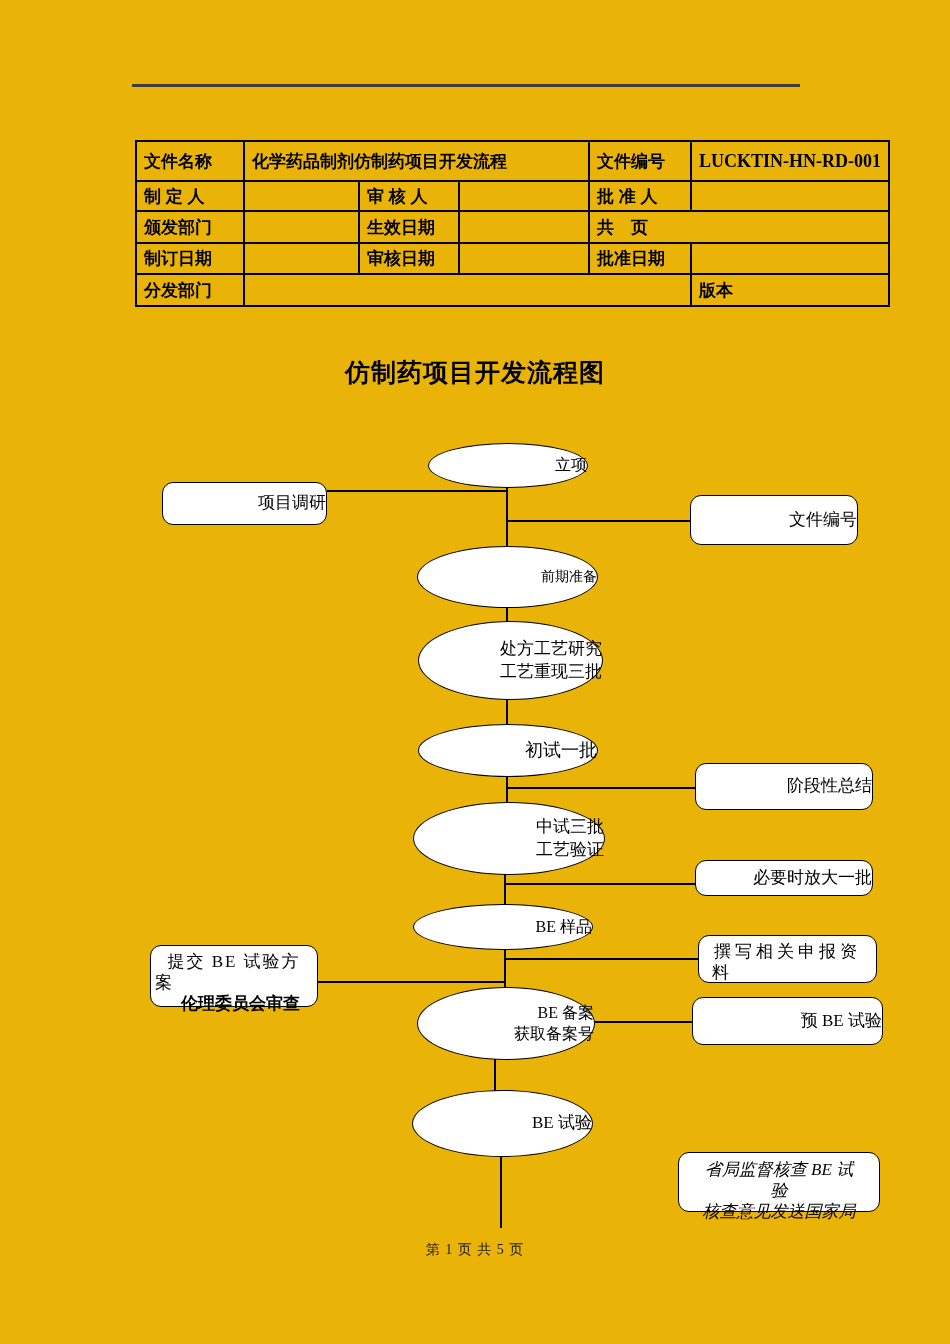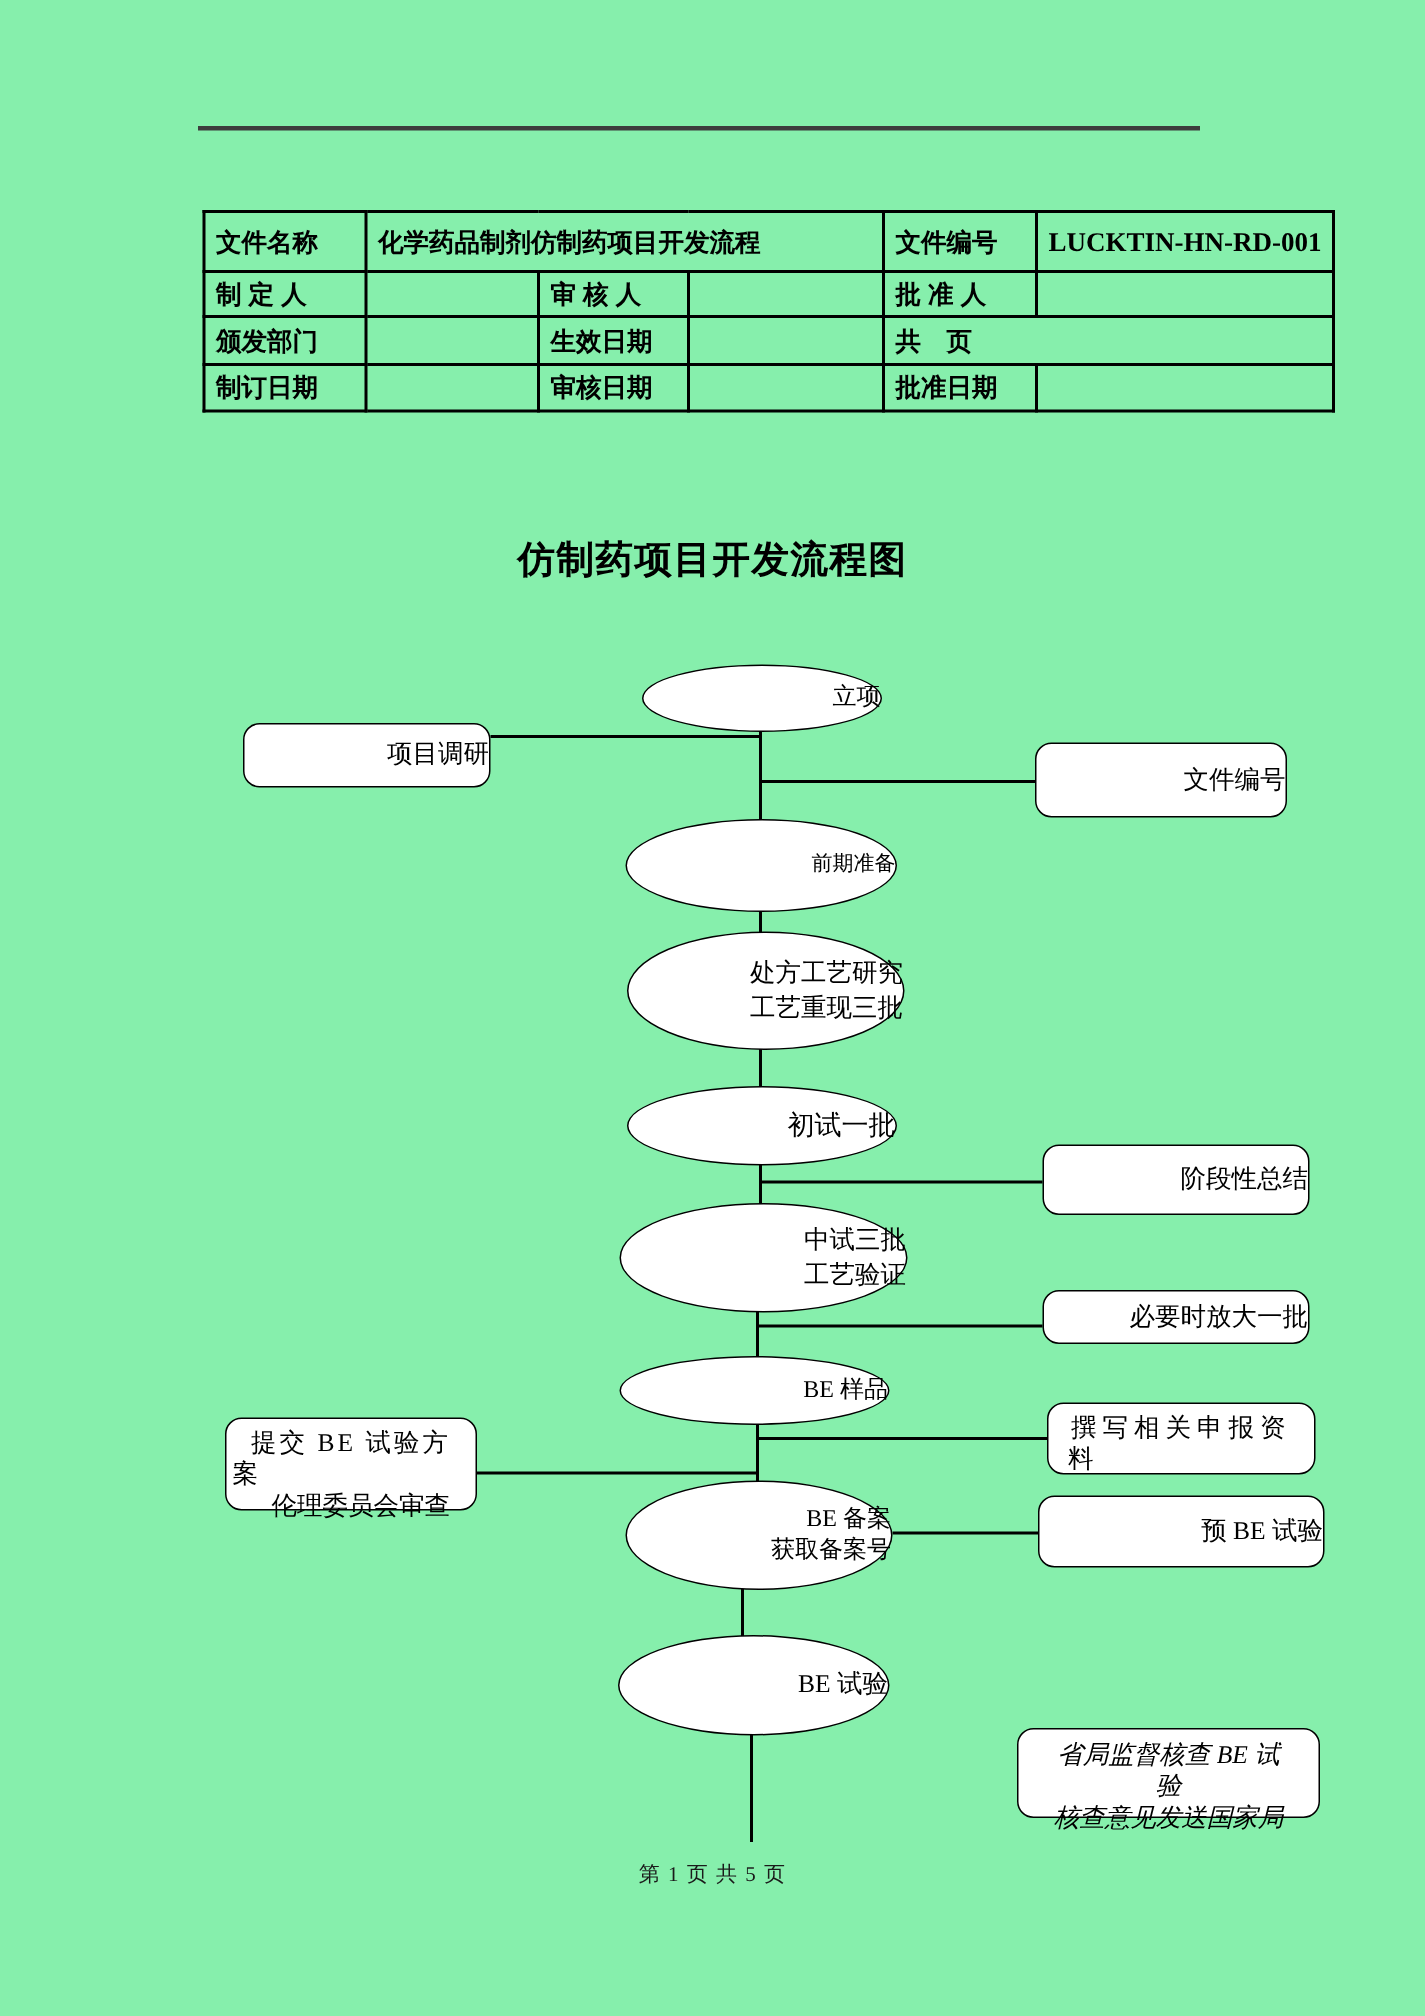--- a/index.html
+++ b/index.html
@@ -1,16 +1,16 @@
 <!DOCTYPE html>
 <html><head>
 <meta charset="utf-8">
 <style>
   html,body{margin:0;padding:0;background:#fff;}
-  .page{position:relative;width:950px;height:1344px;background:#86efac;overflow:hidden;
+  .page{position:relative;width:950px;height:1344px;background:#eab308;overflow:hidden;
         font-family:"Liberation Serif","DejaVu Serif",serif;color:#000;}
   .header-rule{position:absolute;left:132px;top:84px;width:668px;height:3px;background:#3d3d3d;}
 
   
   .doc-table{position:absolute;left:135px;top:140px;border-collapse:collapse;table-layout:fixed;
              font-family:"Liberation Sans","DejaVu Sans",sans-serif;}
   .doc-table td{border:2px solid #000;font-weight:bold;font-size:17px;padding:0 7px;vertical-align:middle;
                 overflow:hidden;white-space:nowrap;}
   .doc-table td.code{font-family:"Liberation Serif","DejaVu Serif",serif;font-size:18px;letter-spacing:0px;}
 
@@ -27,21 +27,21 @@
   .fs18{font-size:18px;}
   .fs20{font-size:14px;}
   .nl{width:100%;}
   .lh21{line-height:21px;}
   .ls2{letter-spacing:2px;}
   .ls4{letter-spacing:4px;}
   .tl{text-align:left;}
   .nowrap{white-space:nowrap;}
   .pl4{padding-left:4px;}
   .pl13{padding-left:13px;}
-  .pl30{padding-left:30px;}
+  .pl30{padding-left:30px;font-weight:bold;}
   .pt5{padding-top:5px;}
   .pt6{padding-top:6px;font-style:italic;}
 
   .hline{position:absolute;height:2px;background:#000;z-index:1;}
   .vline{position:absolute;width:2px;background:#000;z-index:1;}
 
   .page-footer{position:absolute;left:0;top:1241px;width:950px;text-align:center;
                font-size:14px;color:#1a1a1a;letter-spacing:1px;}
 </style>
 </head>
@@ -82,20 +82,25 @@
       <td></td>
       <td colspan="2">共　页</td>
     </tr>
     <tr style="height:31px">
       <td>制订日期</td>
       <td></td>
       <td>审核日期</td>
       <td></td>
       <td>批准日期</td>
       <td></td>
+    </tr>
+    <tr style="height:32px">
+      <td>分发部门</td>
+      <td colspan="4"></td>
+      <td>版本</td>
     </tr>
   </tbody>
     </table>
 
   <div class="fc-title">仿制药项目开发流程图</div>
 
   <div>
 
     <div class="vline" style="left:506px;top:487px;height:62px"></div>
     <div class="hline" style="left:327px;top:490px;width:181px"></div>

